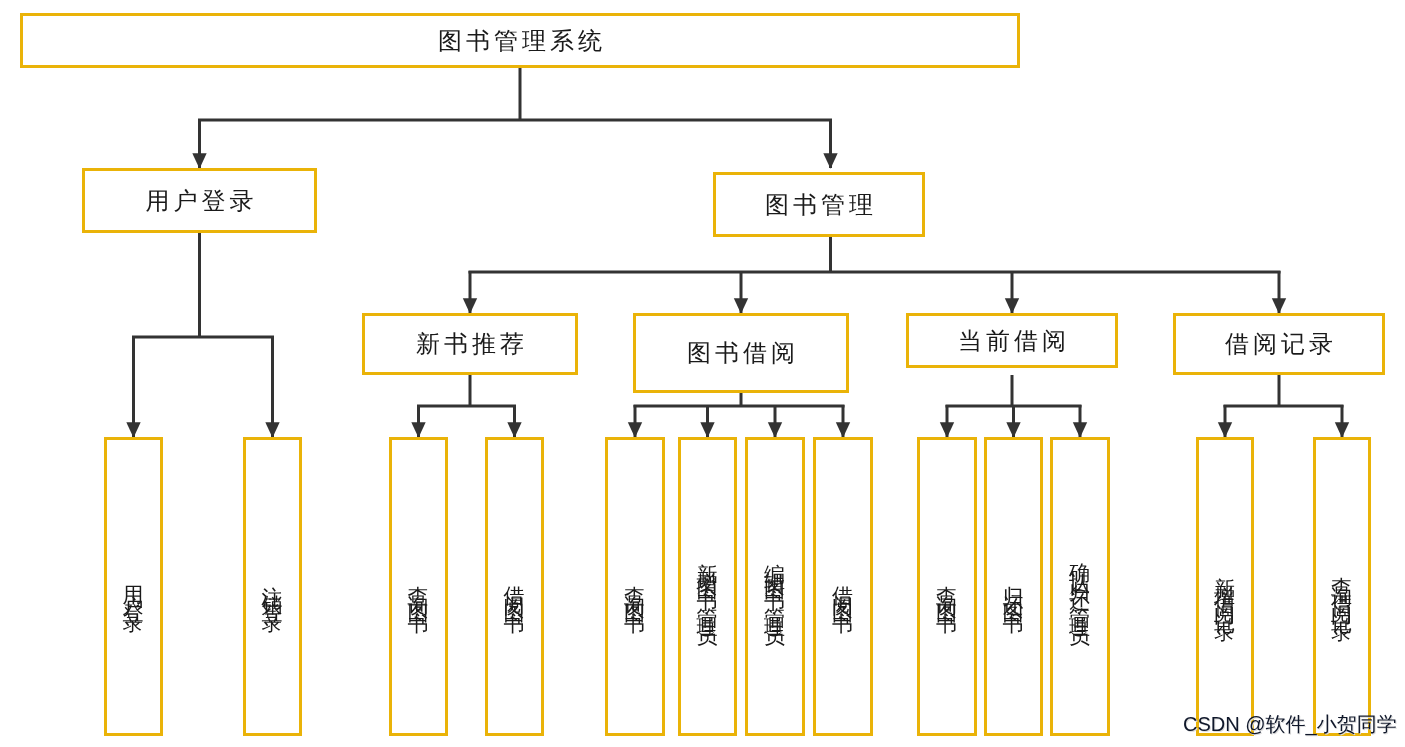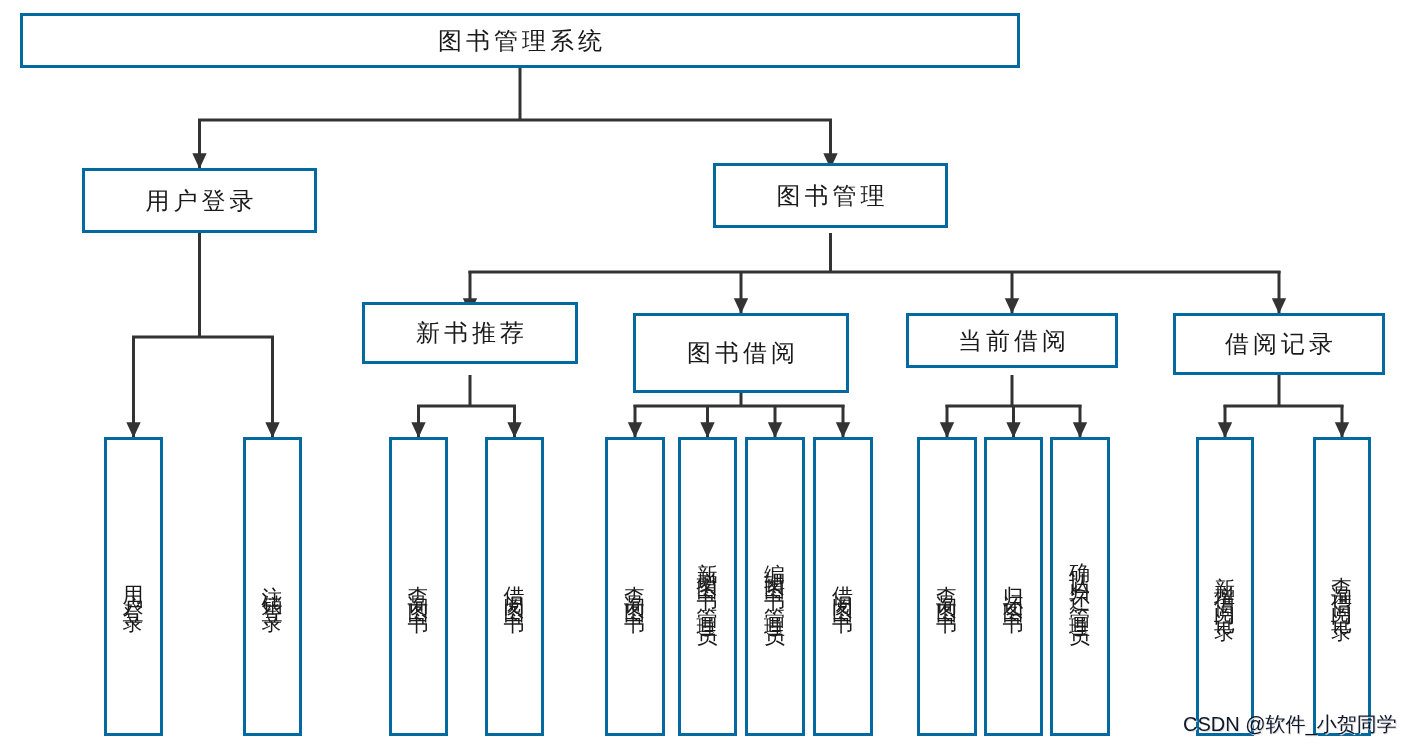--- a/index.html
+++ b/index.html
@@ -13,21 +13,21 @@
   }
   .connectors {
     position: absolute;
     left: 0; top: 0;
     width: 1405px; height: 747px;
     pointer-events: none;
   }
   .box {
     position: absolute;
     box-sizing: border-box;
-    border: 3px solid #0369a1;
+    border: 3px solid #eab308;
     background: #ffffff;
     display: flex;
     align-items: center;
     justify-content: center;
     color: #1a1a1a;
   }
   .box.h {
     font-size: 24px;
     letter-spacing: 4px;
     text-indent: 4px;
@@ -110,25 +110,25 @@
     </g>
   </svg>
 
   <div class="box h" style="left:20px; top:13px; width:1000px; height:55px">
     <span>图书管理系统</span>
   </div>
 
   <div class="box h" style="left:82px; top:168px; width:235px; height:65px">
     <span>用户登录</span>
   </div>
-  <div class="box h" style="left:713px; top:163px; width:235px; height:65px">
+  <div class="box h" style="left:713px; top:172px; width:212px; height:65px">
     <span>图书管理</span>
   </div>
 
-  <div class="box h" style="left:362px; top:302px; width:216px; height:62px">
+  <div class="box h" style="left:362px; top:313px; width:216px; height:62px">
     <span>新书推荐</span>
   </div>
   <div class="box h" style="left:633px; top:313px; width:216px; height:80px">
     <span>图书借阅</span>
   </div>
   <div class="box h" style="left:906px; top:313px; width:212px; height:55px">
     <span>当前借阅</span>
   </div>
   <div class="box h" style="left:1173px; top:313px; width:212px; height:62px">
     <span>借阅记录</span>

